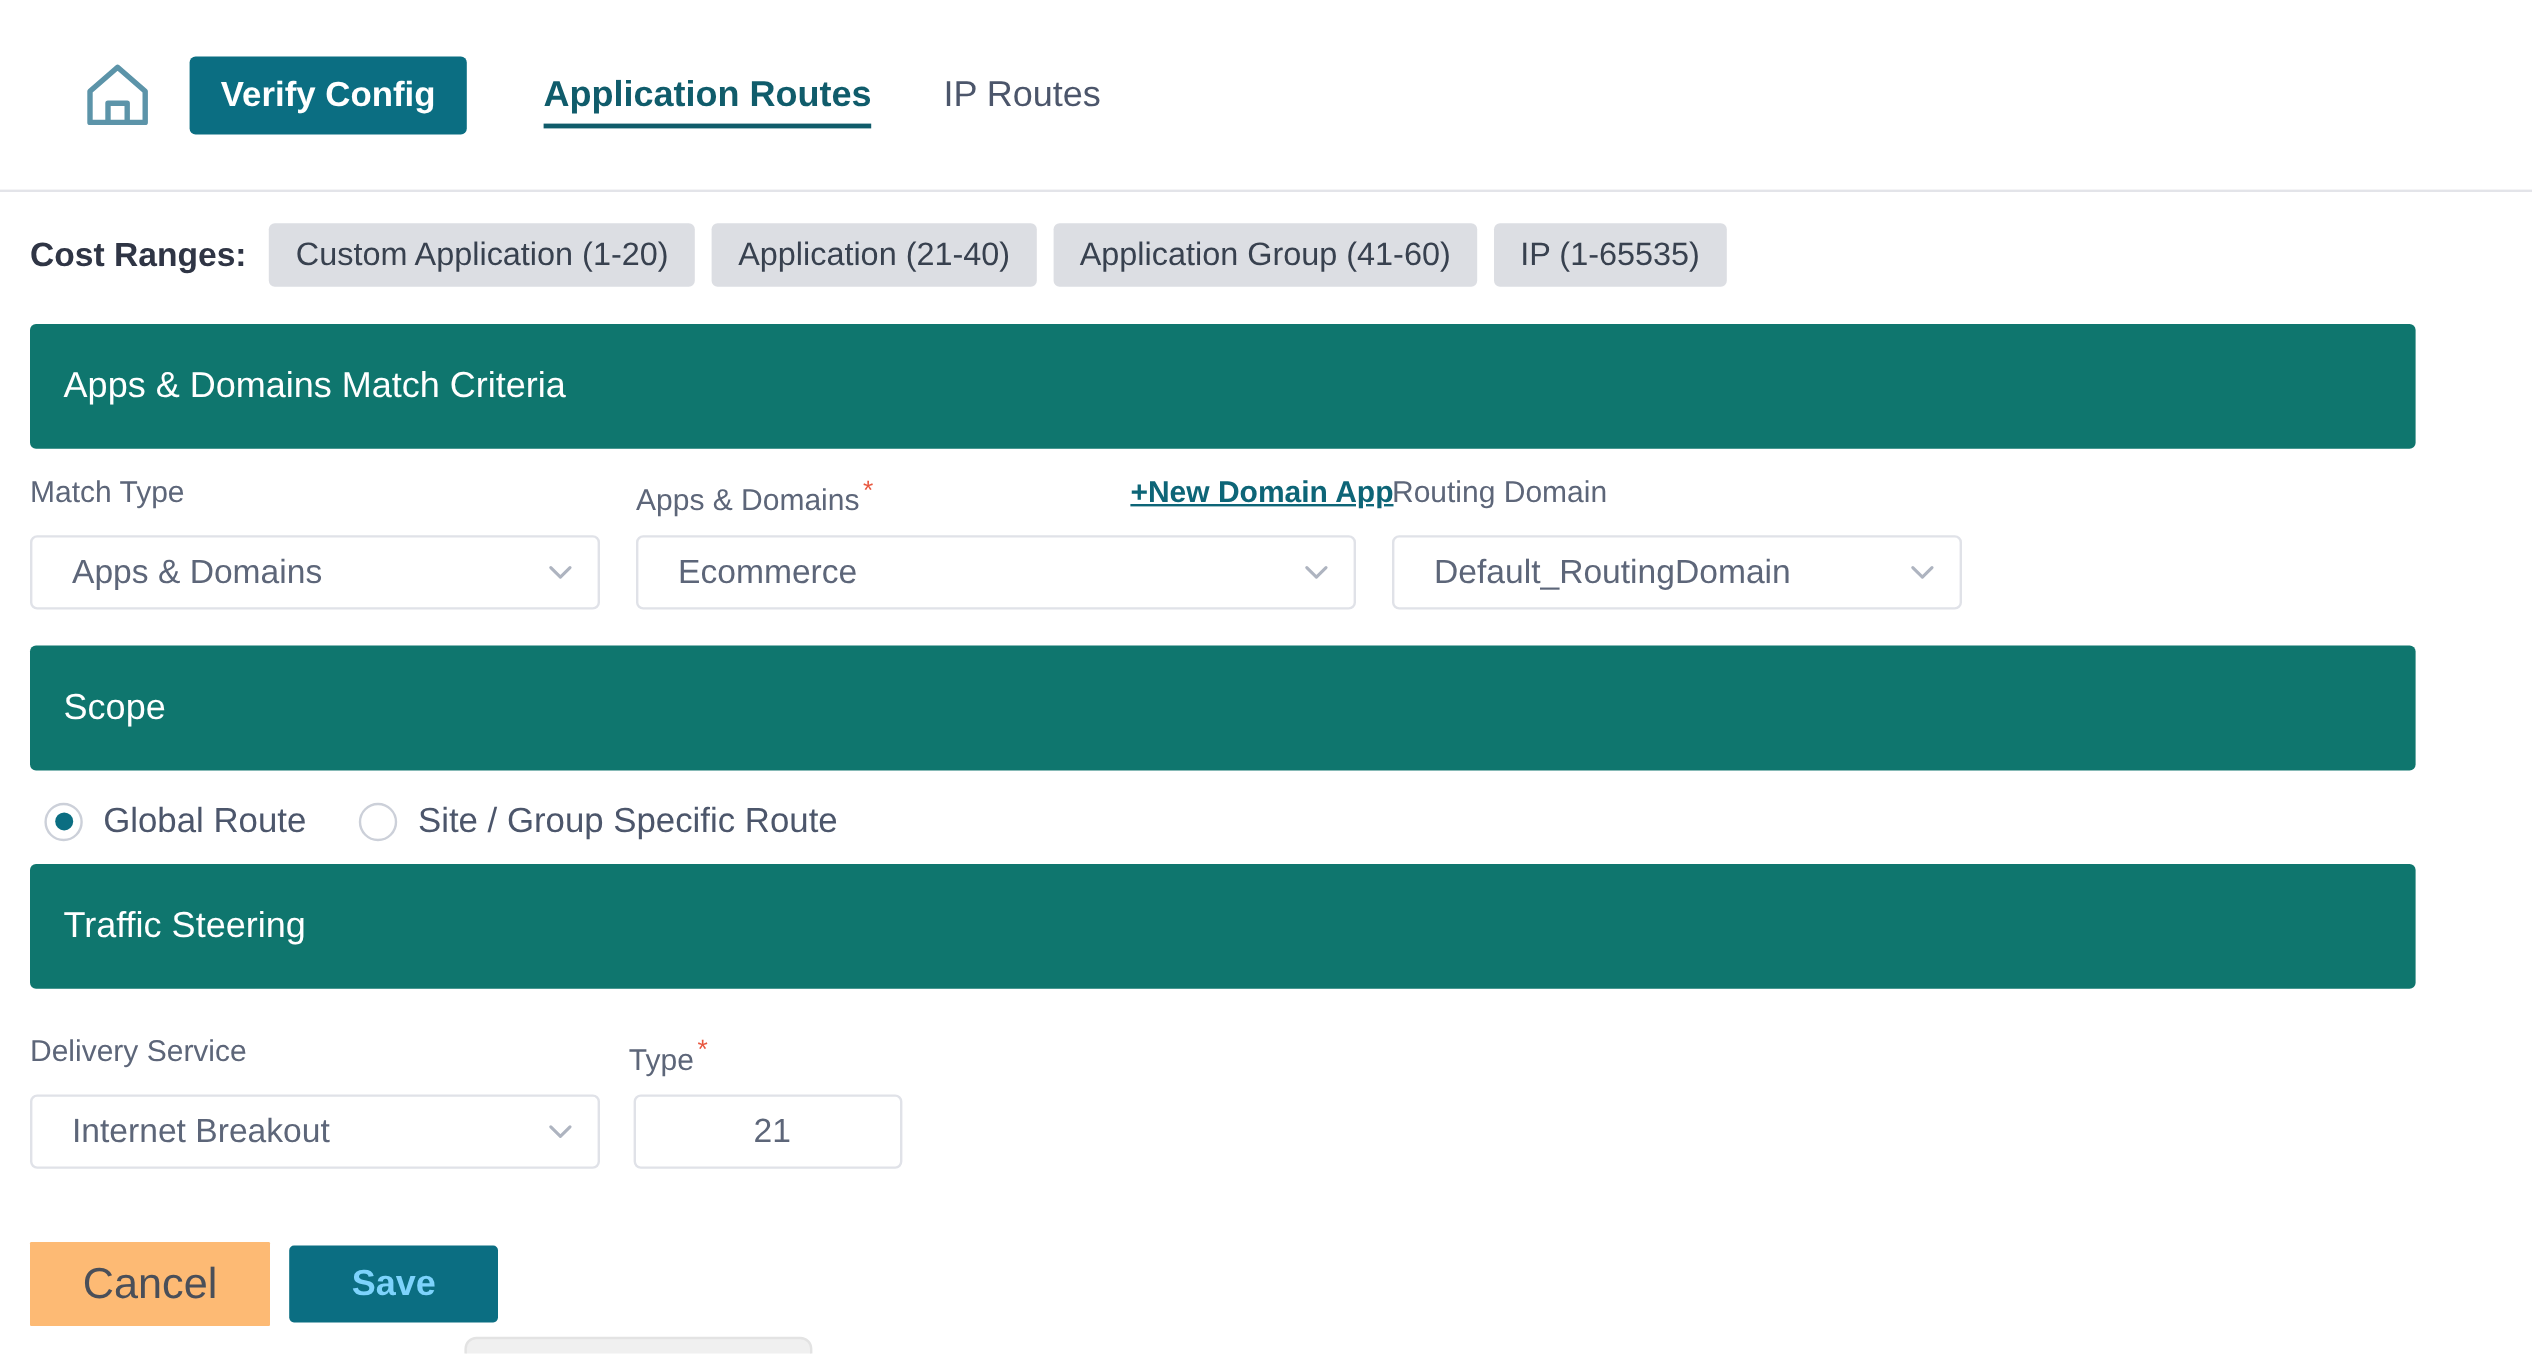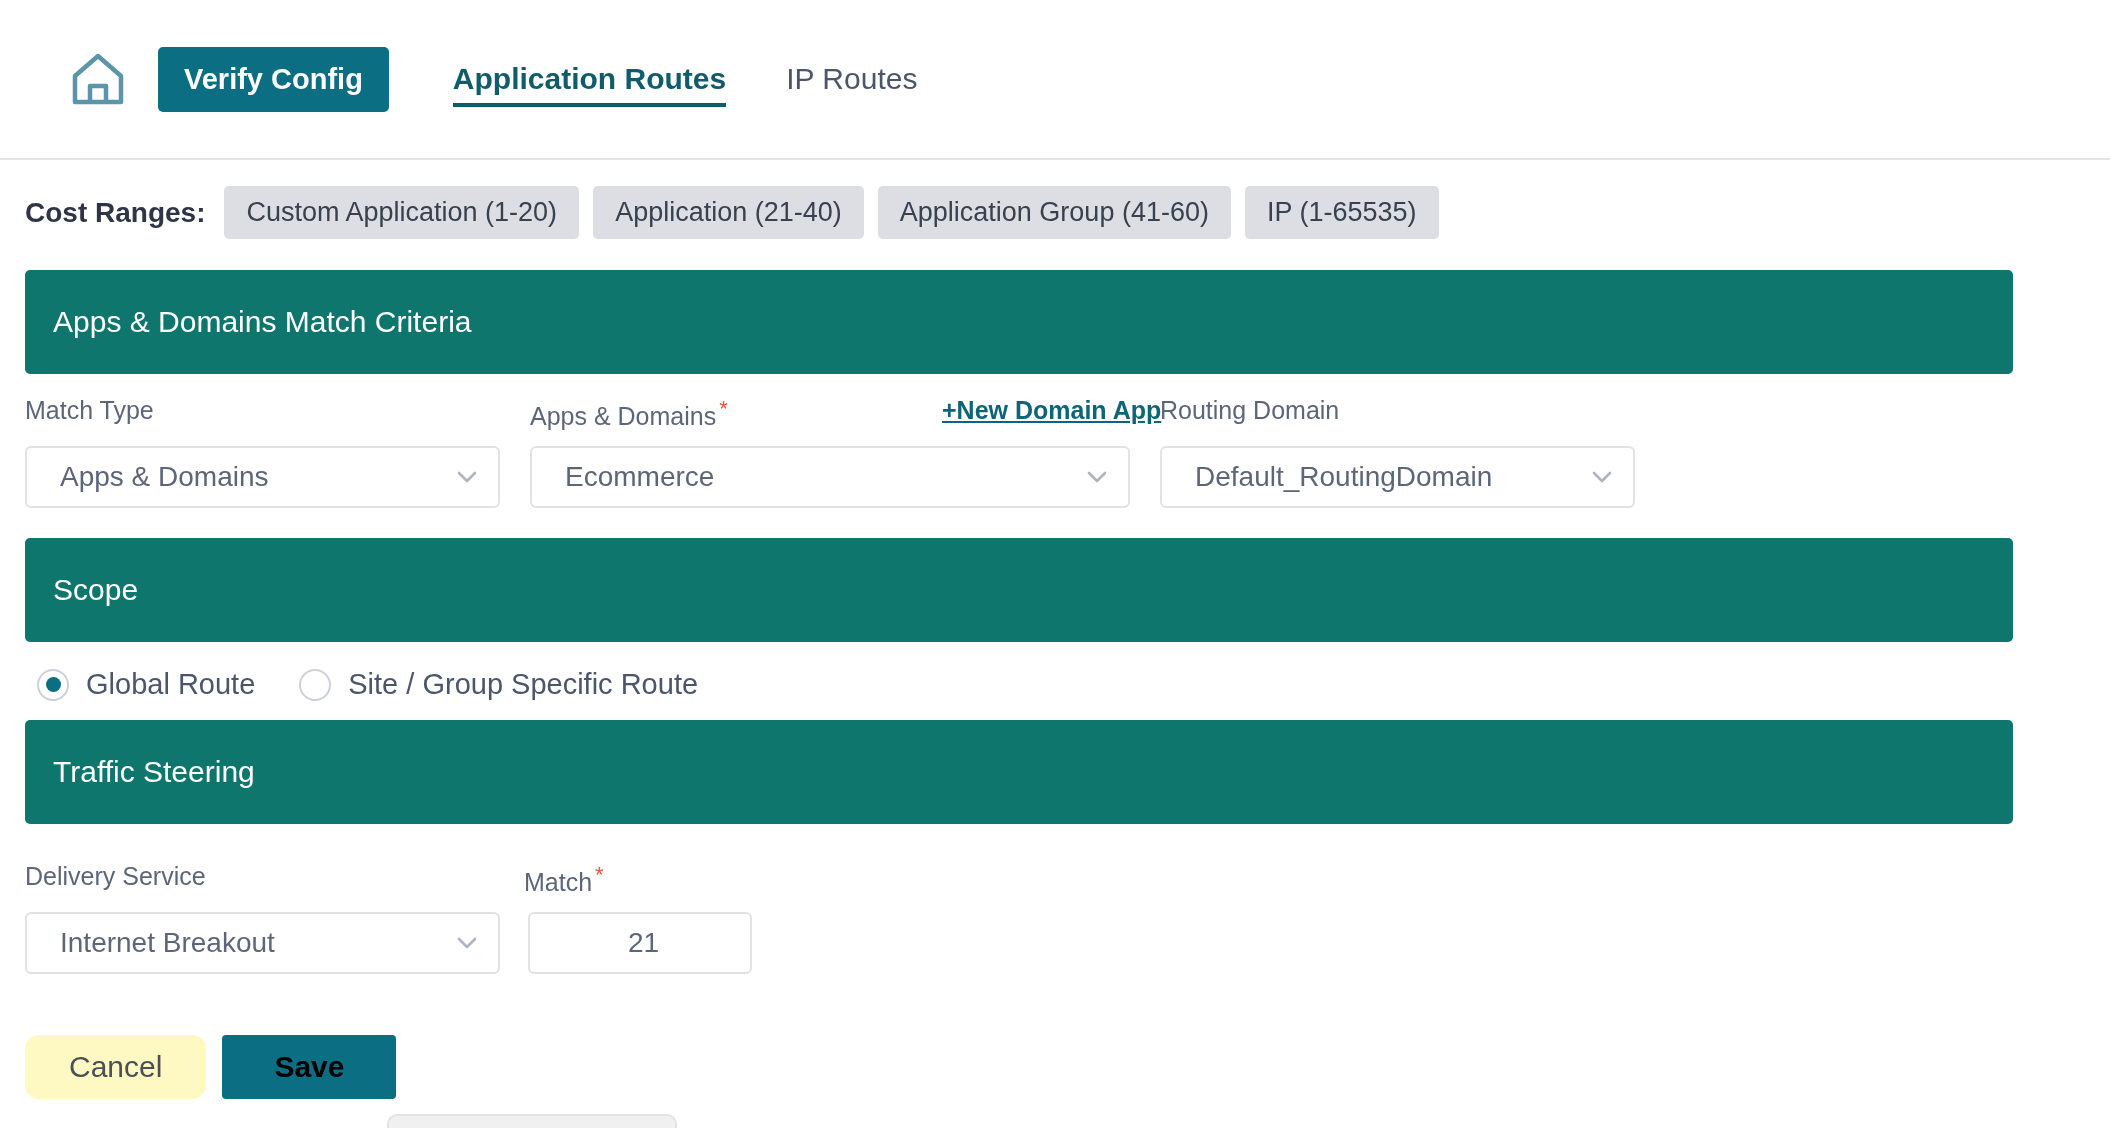--- a/index.html
+++ b/index.html
@@ -253,34 +253,34 @@
   
   .footer-btns {
     position: absolute;
     left: 25px;
     top: 1035px;
     display: flex;
     align-items: center;
   }
 
   .btn-cancel {
-    background: #fef9c3;
+    background: #fdba74;
     color: #4a4f59;
-    font-size: 30px;
+    font-size: 36px;
     border: none;
-    border-radius: 14px;
+    border-radius: 1px;
     padding: 17px 44px;
     cursor: pointer;
     font-family: "Liberation Sans", sans-serif;
     line-height: 1;
   }
 
   .btn-save {
     background: #0b6e82;
-    color: #000000;
+    color: #7dd3fc;
     font-size: 30px;
     font-weight: bold;
     border: none;
     border-radius: 4px;
     padding: 17px 52px;
     cursor: pointer;
     font-family: "Liberation Sans", sans-serif;
     line-height: 1;
     margin-left: 16px;
   }
@@ -393,21 +393,21 @@
 
   <div class="section-bar" style="top:720px;">
     <span class="section-bar-title">Traffic Steering</span>
   </div>
 
   <div class="field-label" style="left:25px; top:864px;">
     <span>Delivery Service</span>
   </div>
 
   <div class="field-label" style="left:524px; top:864px;">
-    <span>Match</span><span class="req">*</span>
+    <span>Type</span><span class="req">*</span>
   </div>
 
   <div class="select-box" style="left:25px; top:912px; width:475px;">
     <span class="select-value">Internet Breakout</span>
     <span class="chev">
       <svg width="26" height="26" viewBox="0 0 26 26" fill="none">
         <path d="M5 9 L13 17 L21 9" stroke="#aeb4c0" stroke-width="2.6" stroke-linecap="round" stroke-linejoin="round"></path>
       </svg>
     </span>
   </div>

